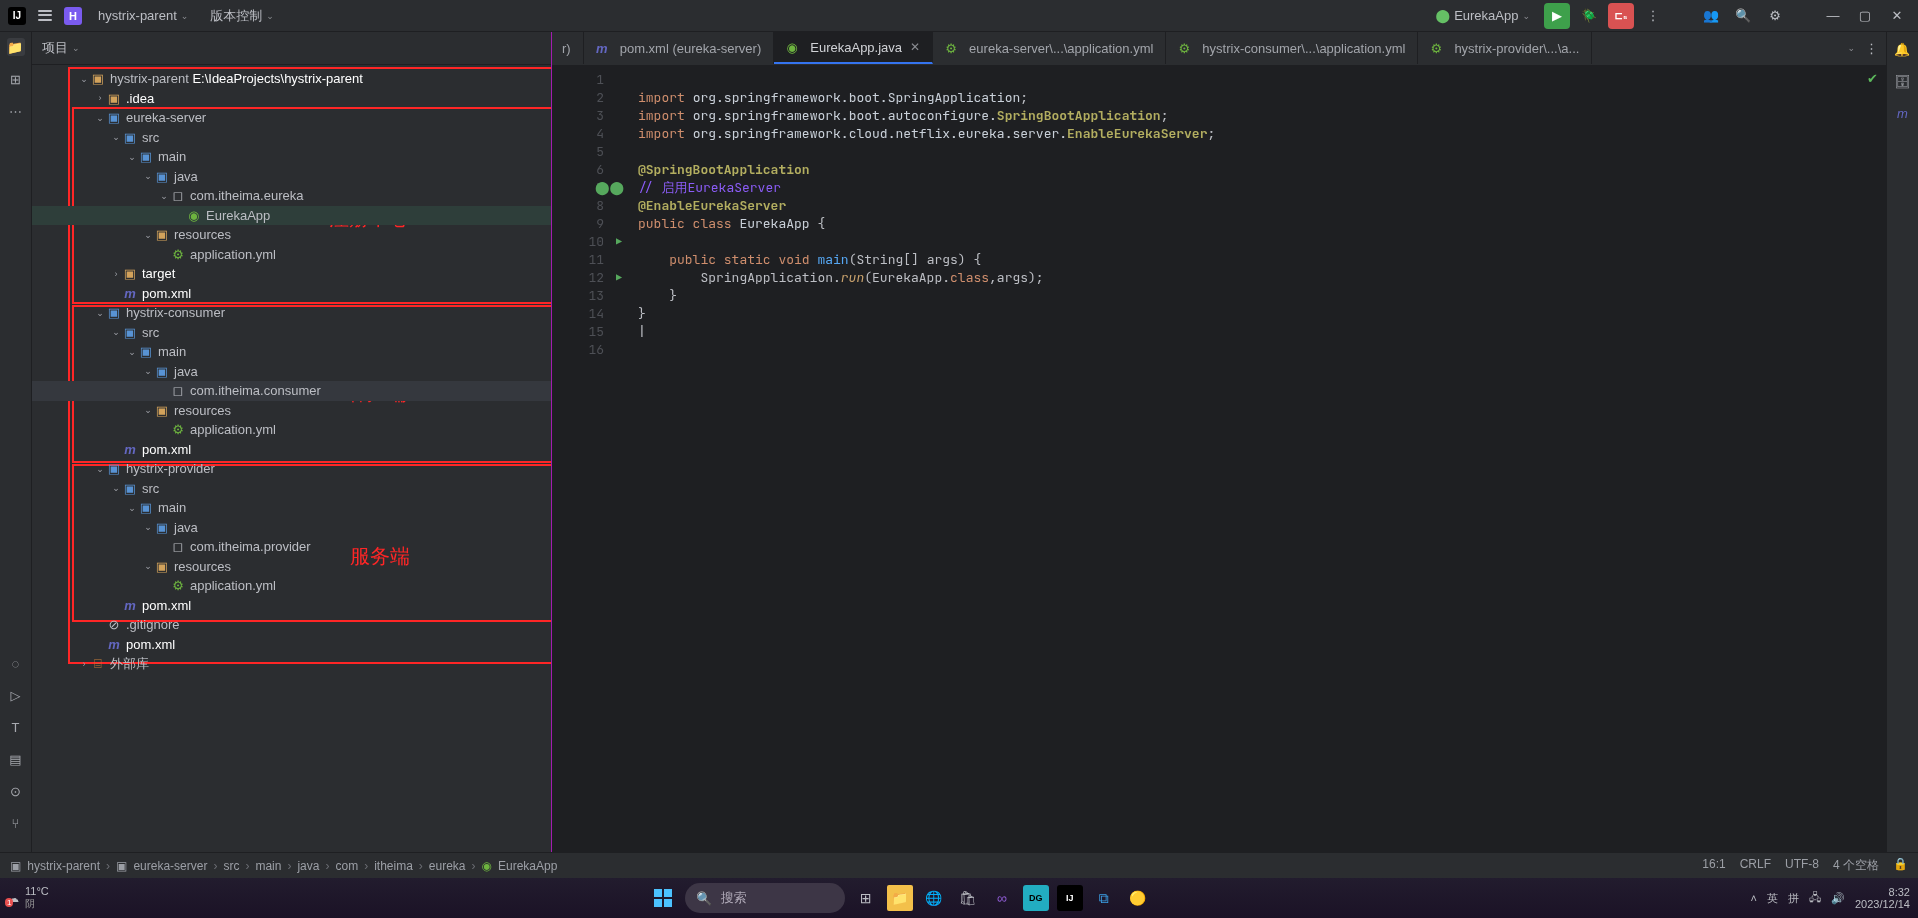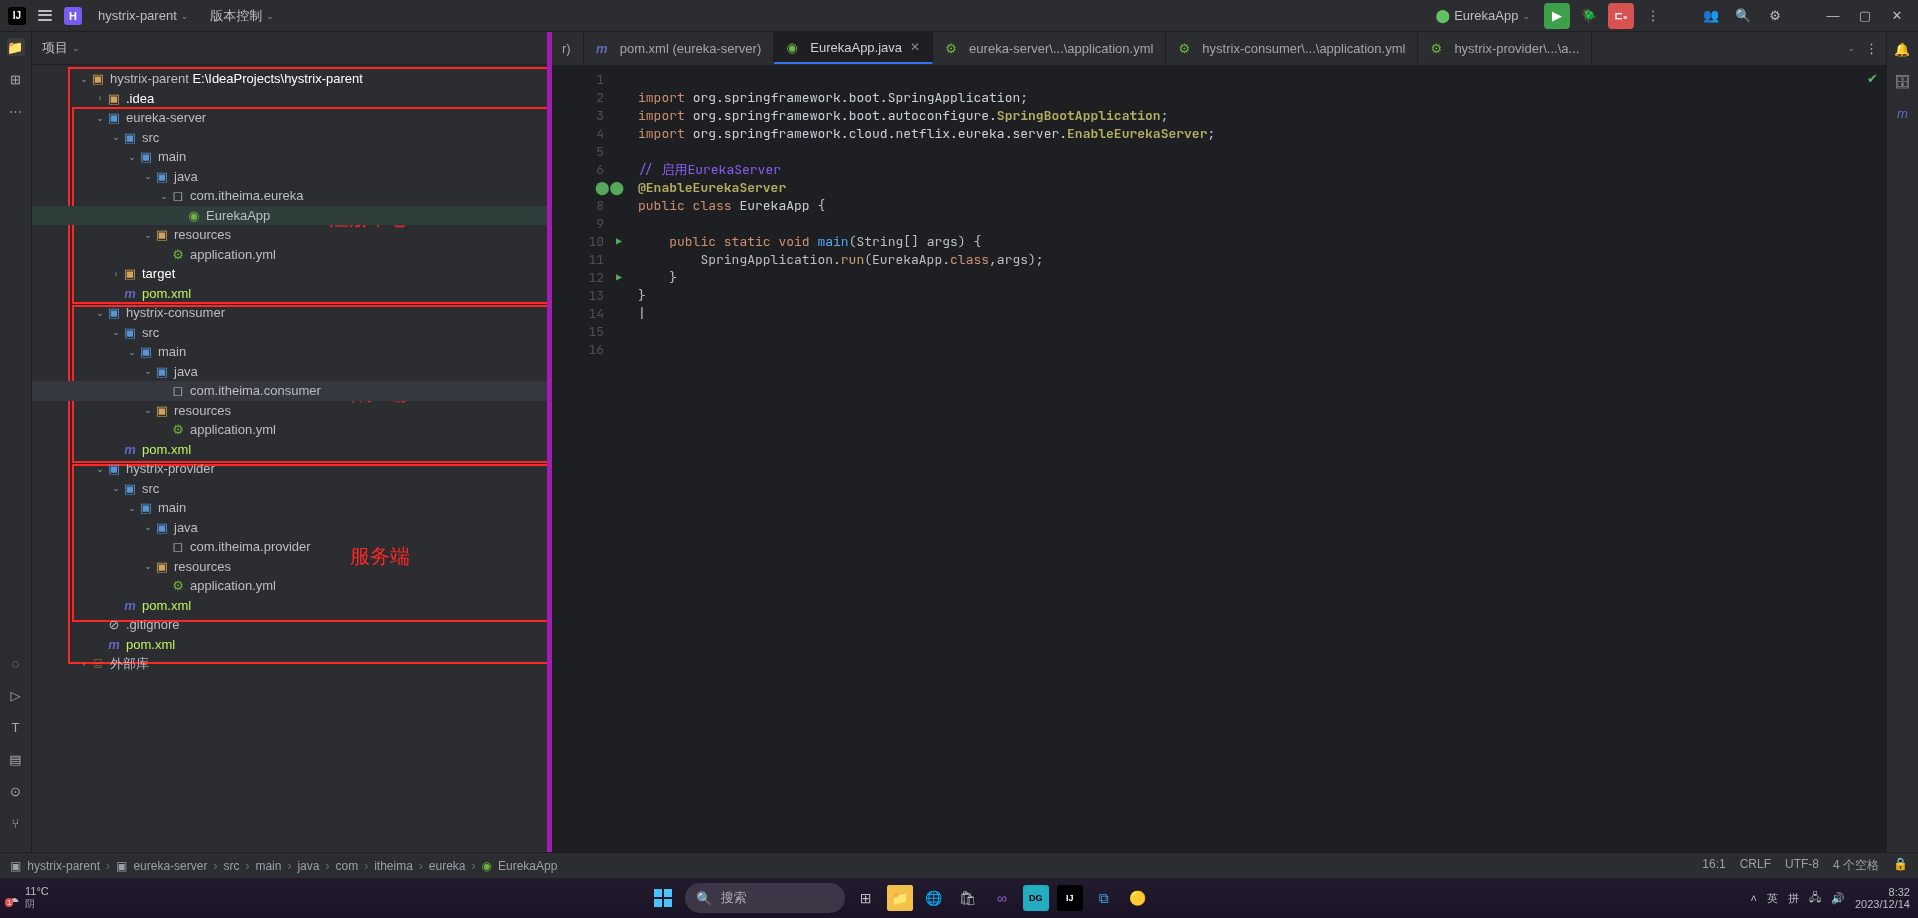--- a/index.html
+++ b/index.html
@@ -20,21 +20,21 @@
 .tb-btn.red{ background:#d95252; color:#fff; font-size:10px; font-weight:bold;}
 .run-config { display:flex; align-items:center; gap:4px; padding:2px 8px; cursor:pointer;}
 .run-config .dot{ color:#65c065;}
 
 .body-wrap { display:flex; height: calc(100% - 32px - 26px - 40px); }
 .left-rail { width:32px; background:#2b2d30; border-right:1px solid #1e1f22; display:flex; flex-direction:column; align-items:center; padding-top:6px; gap:14px;}
 .left-rail .ic { width:18px; height:18px; display:flex; align-items:center; justify-content:center; color:#a8aab0; cursor:pointer;}
 .left-rail .ic.folder-sel{ background:#3a3c40; border-radius:3px; padding:2px; color:#d0d2d6;}
 .left-rail .spacer { flex:1; }
 
-.project-panel { width: 520px; background:#2b2d30; display:flex; flex-direction:column; border-right:5px solid #a21caf;}
+.project-panel { width: 520px; background:#2b2d30; display:flex; flex-direction:column; border-right:1px solid #a21caf;}
 .panel-header { height:33px; display:flex; align-items:center; padding:0 10px; gap:4px; border-bottom:1px solid #1e1f22;}
 .tree { flex:1; overflow:auto; padding-top:4px; position:relative;}
 .tree-row { height:19.5px; display:flex; align-items:center; white-space:nowrap; cursor:pointer; position:relative;}
 .tree-row.selected{ background:#35383e;}
 .tree-row.highlight{ background:#2e3e3a;}
 .tw{ display:inline-block; font-size:9px; width:12px; text-align:center; color:#9ea1a8;}
 .nic{ width:16px; height:16px; display:inline-flex; align-items:center; justify-content:center; margin-right:4px;}
 .fold{ color:#d2a25b;}
 .fold-b{ color:#5893d4;}
 .mvn{ color:#6367c1; font-style:italic; font-weight:bold;}
@@ -58,41 +58,41 @@
 .gutter .gline{ height:18px; position:relative;}
 .gutter .runmark{ position:absolute; right:-18px; color:#56a85d; font-size:10px;}
 .code{ flex:1; padding:6px 0 0 26px; font-family:"JetBrains Mono","Consolas",monospace; font-size:13px; line-height:18px;}
 .cline{ height:18px; white-space:pre;}
 .kw{ color:#cf8e6d;}
 .com{ color:#8b5cf6;}
 .ann{ color:#b3ae60;font-weight:bold;}
 .typ{ color:#c9d0d9;}
 .mth{ color:#56a8f5;}
 .pkg{ color:#c9d0d9;}
-.it{ text-align:center;}
+.it{ font-style:italic;text-align:center;}
 .code-right{ position:absolute; right:8px; top:6px; color:#5cb85c;}
 
 .right-rail{ width:32px; background:#2b2d30; border-left:1px solid #1e1f22; display:flex; flex-direction:column; align-items:center; padding-top:8px; gap:14px;}
 .right-rail .ic{ width:18px; height:18px; display:flex; align-items:center; justify-content:center; color:#a8aab0; cursor:pointer;}
 
 .status-bar{ height:26px; background:#2b2d30; border-top:1px solid #1e1f22; display:flex; align-items:center; padding:0 10px; font-size:12px; color:#9c9fa6;}
 .status-bar .crumb{ display:flex; align-items:center; gap:6px;}
 .status-bar .crumb .sep{ color:#6a6c72;}
 .status-bar .right{ margin-left:auto; display:flex; gap:14px;}
 
 .taskbar { height:40px; background:linear-gradient(to top, #1b1226, #221c2e); display:flex; align-items:center; padding:0 8px; gap:10px;}
 .taskbar .weather{ display:flex; align-items:center; gap:6px; font-size:11px;}
 .taskbar .center{ flex:1; display:flex; align-items:center; justify-content:center; gap:8px;}
 .win-btn{ width:28px; height:28px; display:flex; align-items:center; justify-content:center; border-radius:4px; cursor:pointer;}
 .search-box{ background:#3d3646; border-radius:15px; height:30px; width:160px; display:flex; align-items:center; padding:0 12px; gap:8px; color:#b0aab8;}
 .tb-ico{ width:26px; height:26px; border-radius:3px; display:flex; align-items:center; justify-content:center; font-size:14px;}
 .tray-right{ display:flex; align-items:center; gap:10px; font-size:11px;}
 .tray-time{ text-align:right; line-height:12px;}
 
-.maven-leaf{ color:#bef264;}
+.maven-leaf{ color:#ffffff;}
 .lnk{ color:#bcbec4;}
 </style>
 </head>
 <body>
 
 <div class="title-bar">
   <div class="left">
     <div class="ide-icon">IJ</div>
     <div class="menu-icon">
         <span></span>
@@ -356,20 +356,21 @@
           <div class="gline">14</div>
           <div class="gline">15</div>
           <div class="gline">16</div>
       </div>
       <div class="code">
         <div class="cline"></div>
         <div class="cline"><span class="kw">import</span> <span class="pkg">org.springframework.boot.SpringApplication</span>;</div>
         <div class="cline"><span class="kw">import</span> <span class="pkg">org.springframework.boot.autoconfigure.</span><span class="ann">SpringBootApplication</span>;</div>
         <div class="cline"><span class="kw">import</span> <span class="pkg">org.springframework.cloud.netflix.eureka.server.</span><span class="ann">EnableEurekaServer</span>;</div>
         <div class="cline"></div>
+        <div class="cline"><span class="ann">@SpringBootApplication</span></div>
         <div class="cline"><span class="com">// 启用EurekaServer</span></div>
         <div class="cline"><span class="ann">@EnableEurekaServer</span></div>
         <div class="cline"><span class="kw">public class</span> <span class="typ">EurekaApp</span> {</div>
         <div class="cline"></div>
         <div class="cline">    <span class="kw">public static</span> <span class="kw">void</span> <span class="mth">main</span>(String[] args) {</div>
         <div class="cline">        SpringApplication.<span class="it" style="color:#c9a26d;">run</span>(EurekaApp.<span class="kw">class</span>,args);</div>
         <div class="cline">    }</div>
         <div class="cline">}</div>
         <div class="cline">|</div>
       </div>

